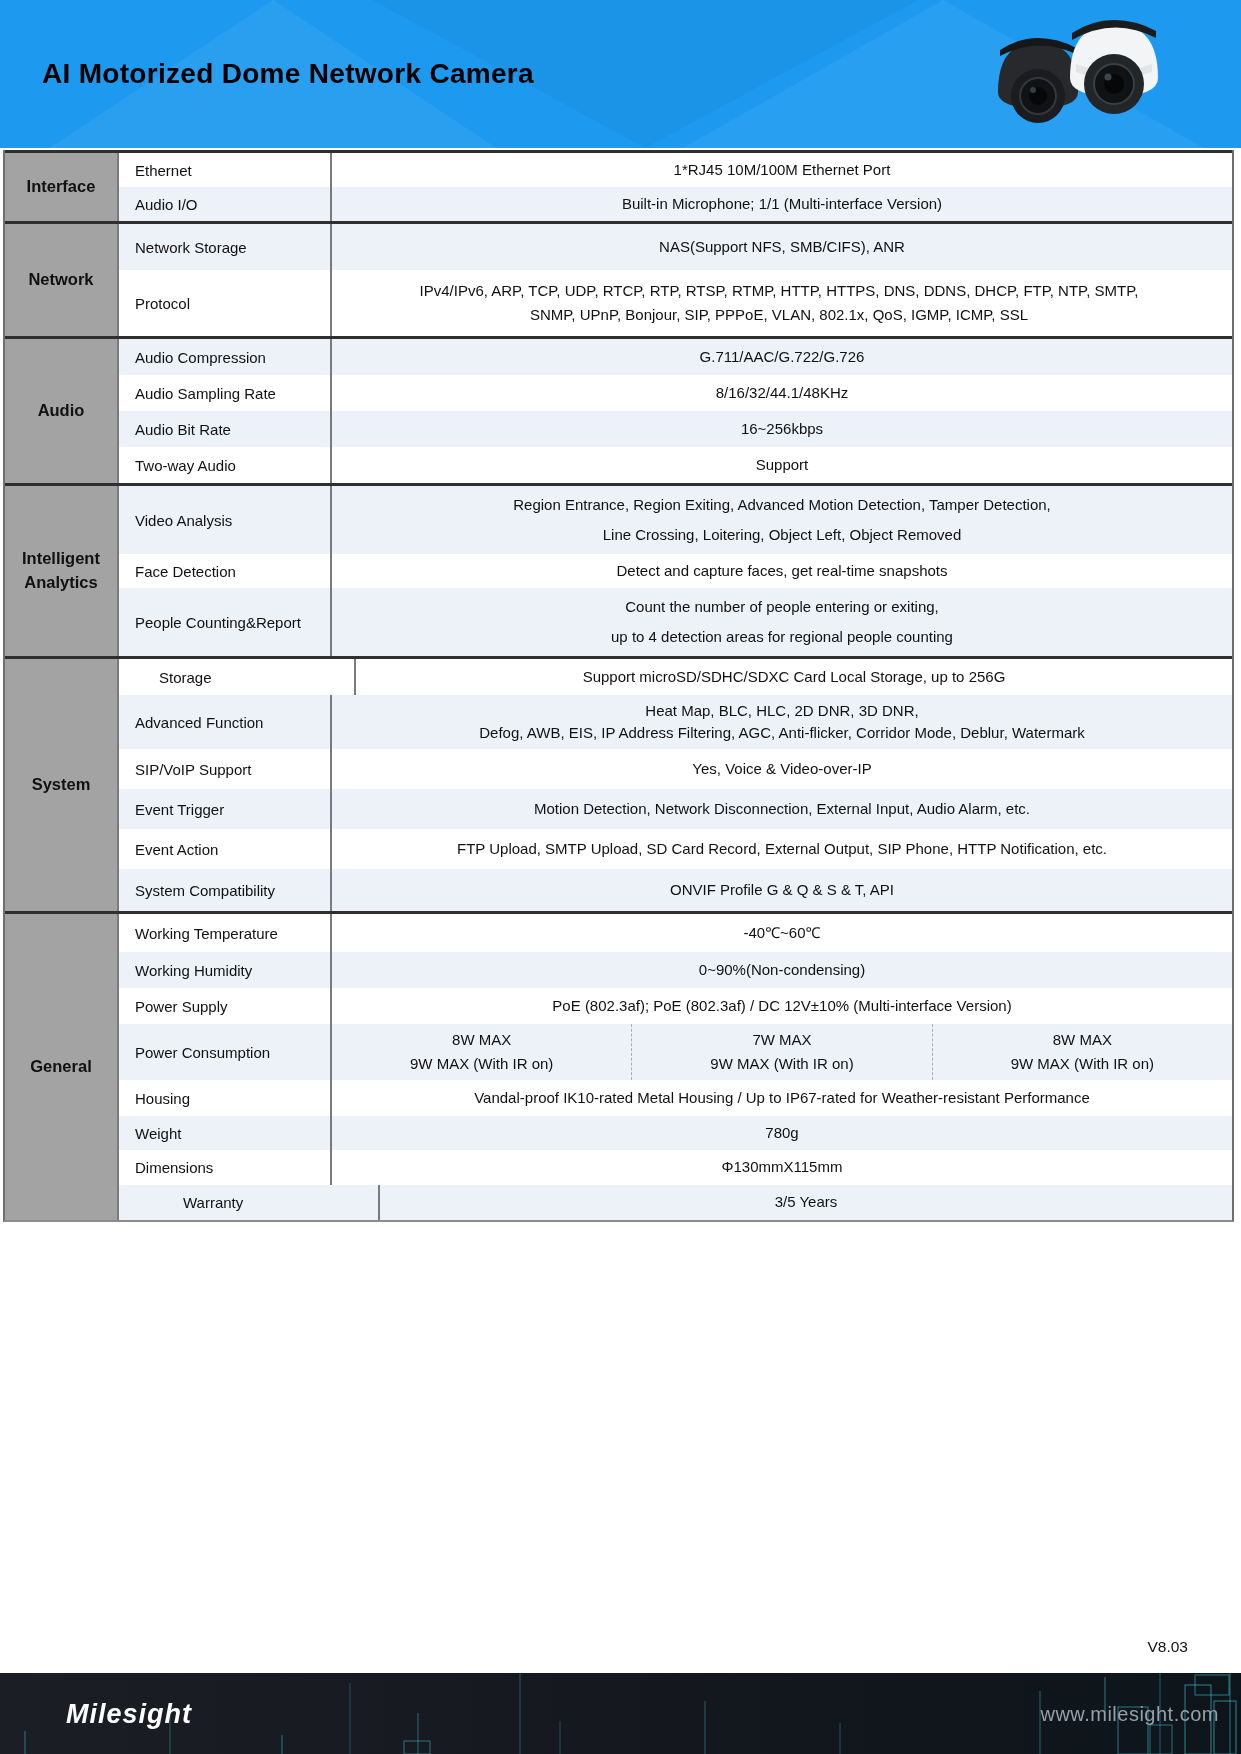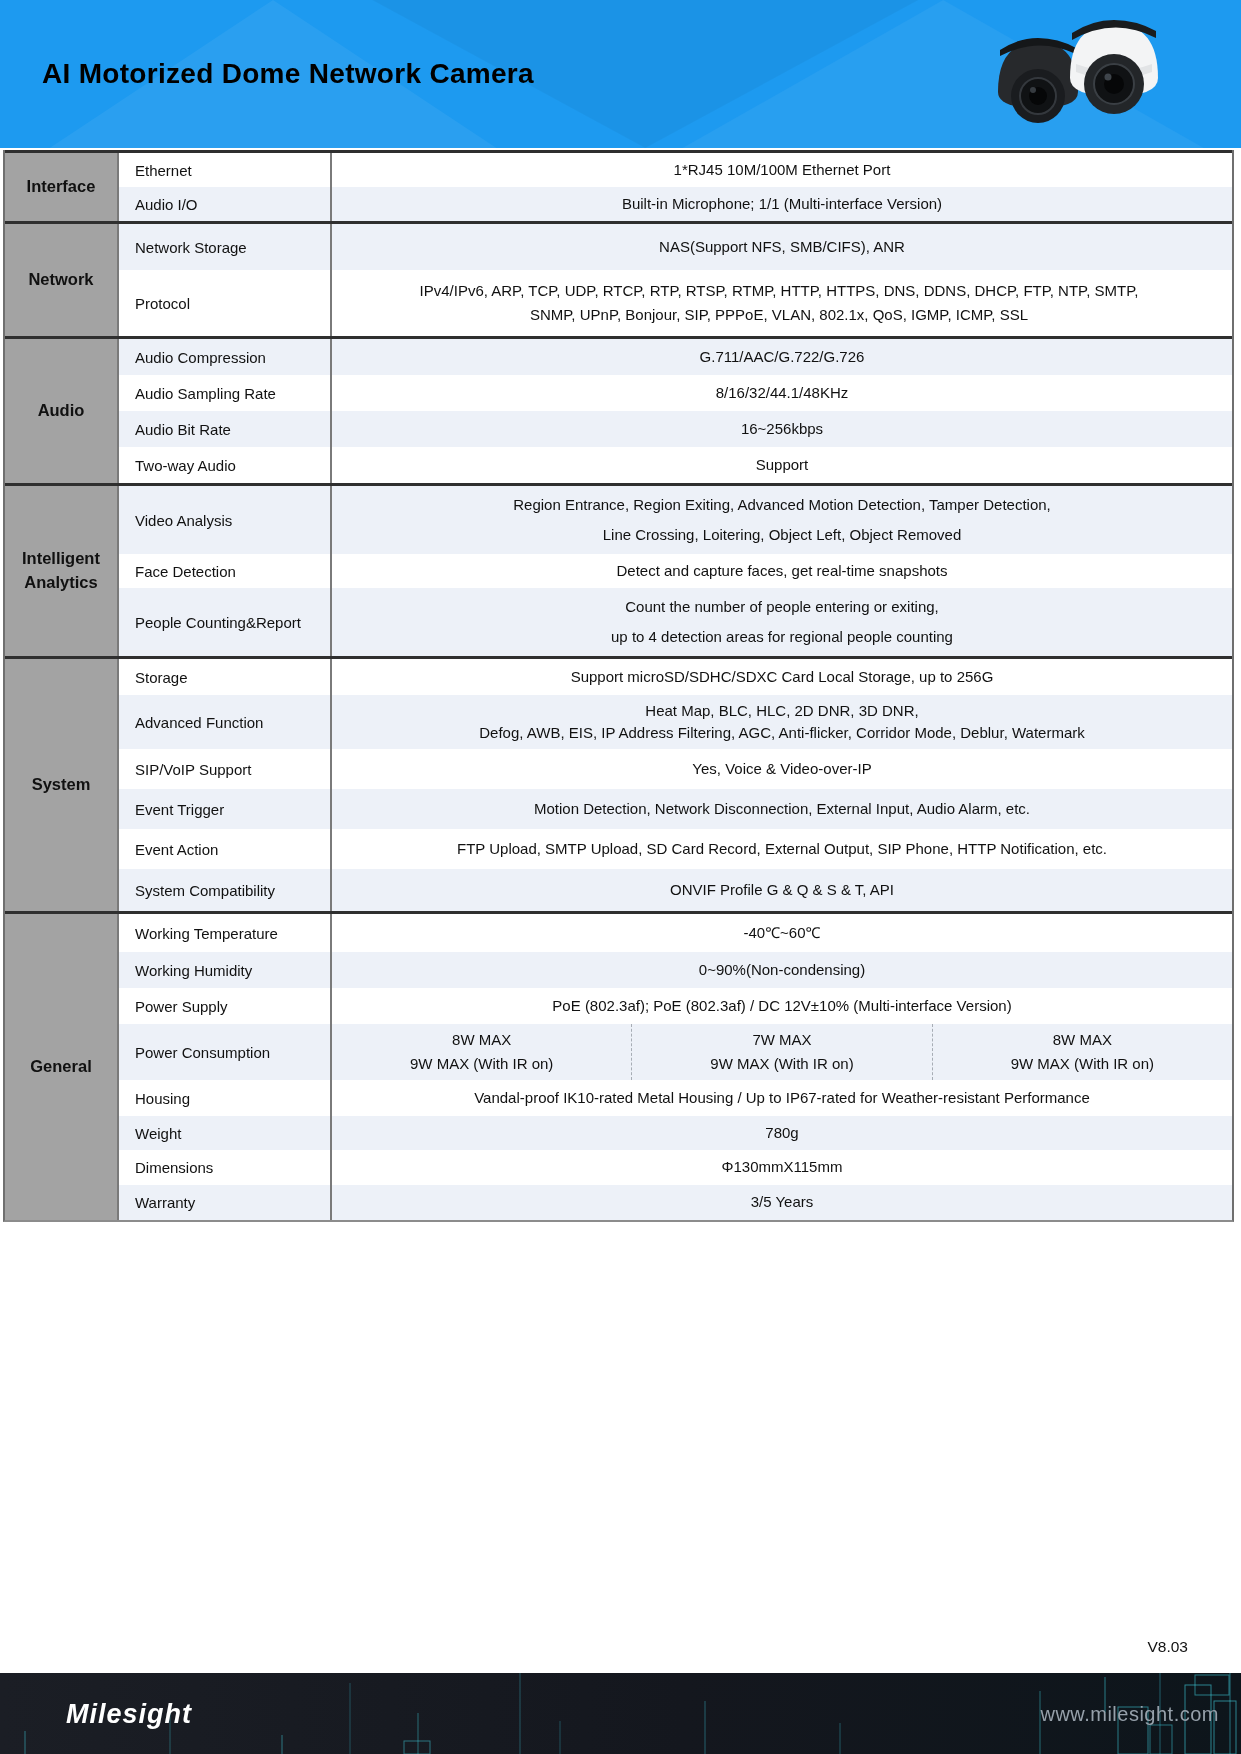--- a/index.html
+++ b/index.html
@@ -172,21 +172,21 @@
             <div class="value" style="line-height: 2;">
               <div class="vline">Count the number of people entering or exiting,</div>
               <div class="vline">up to 4 detection areas for regional people counting</div>
             </div>
           </div>
         </div>
       </div>
       <div class="group">
         <div class="cat">System</div>
         <div class="rows">
-          <div class="row" style="min-height: 36px;">
+          <div class="row" style="min-height: 36px; padding-left: 24px;">
             <div class="param">Storage</div>
             <div class="value">
               <div class="vline">Support microSD/SDHC/SDXC Card Local Storage, up to 256G</div>
             </div>
           </div>
           <div class="row alt" style="min-height: 54px;">
             <div class="param">Advanced Function</div>
             <div class="value" style="line-height: 1.45;">
               <div class="vline">Heat Map, BLC, HLC, 2D DNR, 3D DNR,</div>
               <div class="vline">Defog, AWB, EIS, IP Address Filtering, AGC, Anti-flicker, Corridor Mode, Deblur, Watermark</div>
@@ -267,21 +267,21 @@
             <div class="value">
               <div class="vline">780g</div>
             </div>
           </div>
           <div class="row" style="min-height: 35px;">
             <div class="param">Dimensions</div>
             <div class="value">
               <div class="vline">Φ130mmX115mm</div>
             </div>
           </div>
-          <div class="row alt" style="min-height: 35px;">
+          <div class="row alt" style="min-height: 35px; padding-left: 48px;">
             <div class="param">Warranty</div>
             <div class="value">
               <div class="vline">3/5 Years</div>
             </div>
           </div>
         </div>
       </div>
     </main>
 
   <div class="version">V8.03</div>

